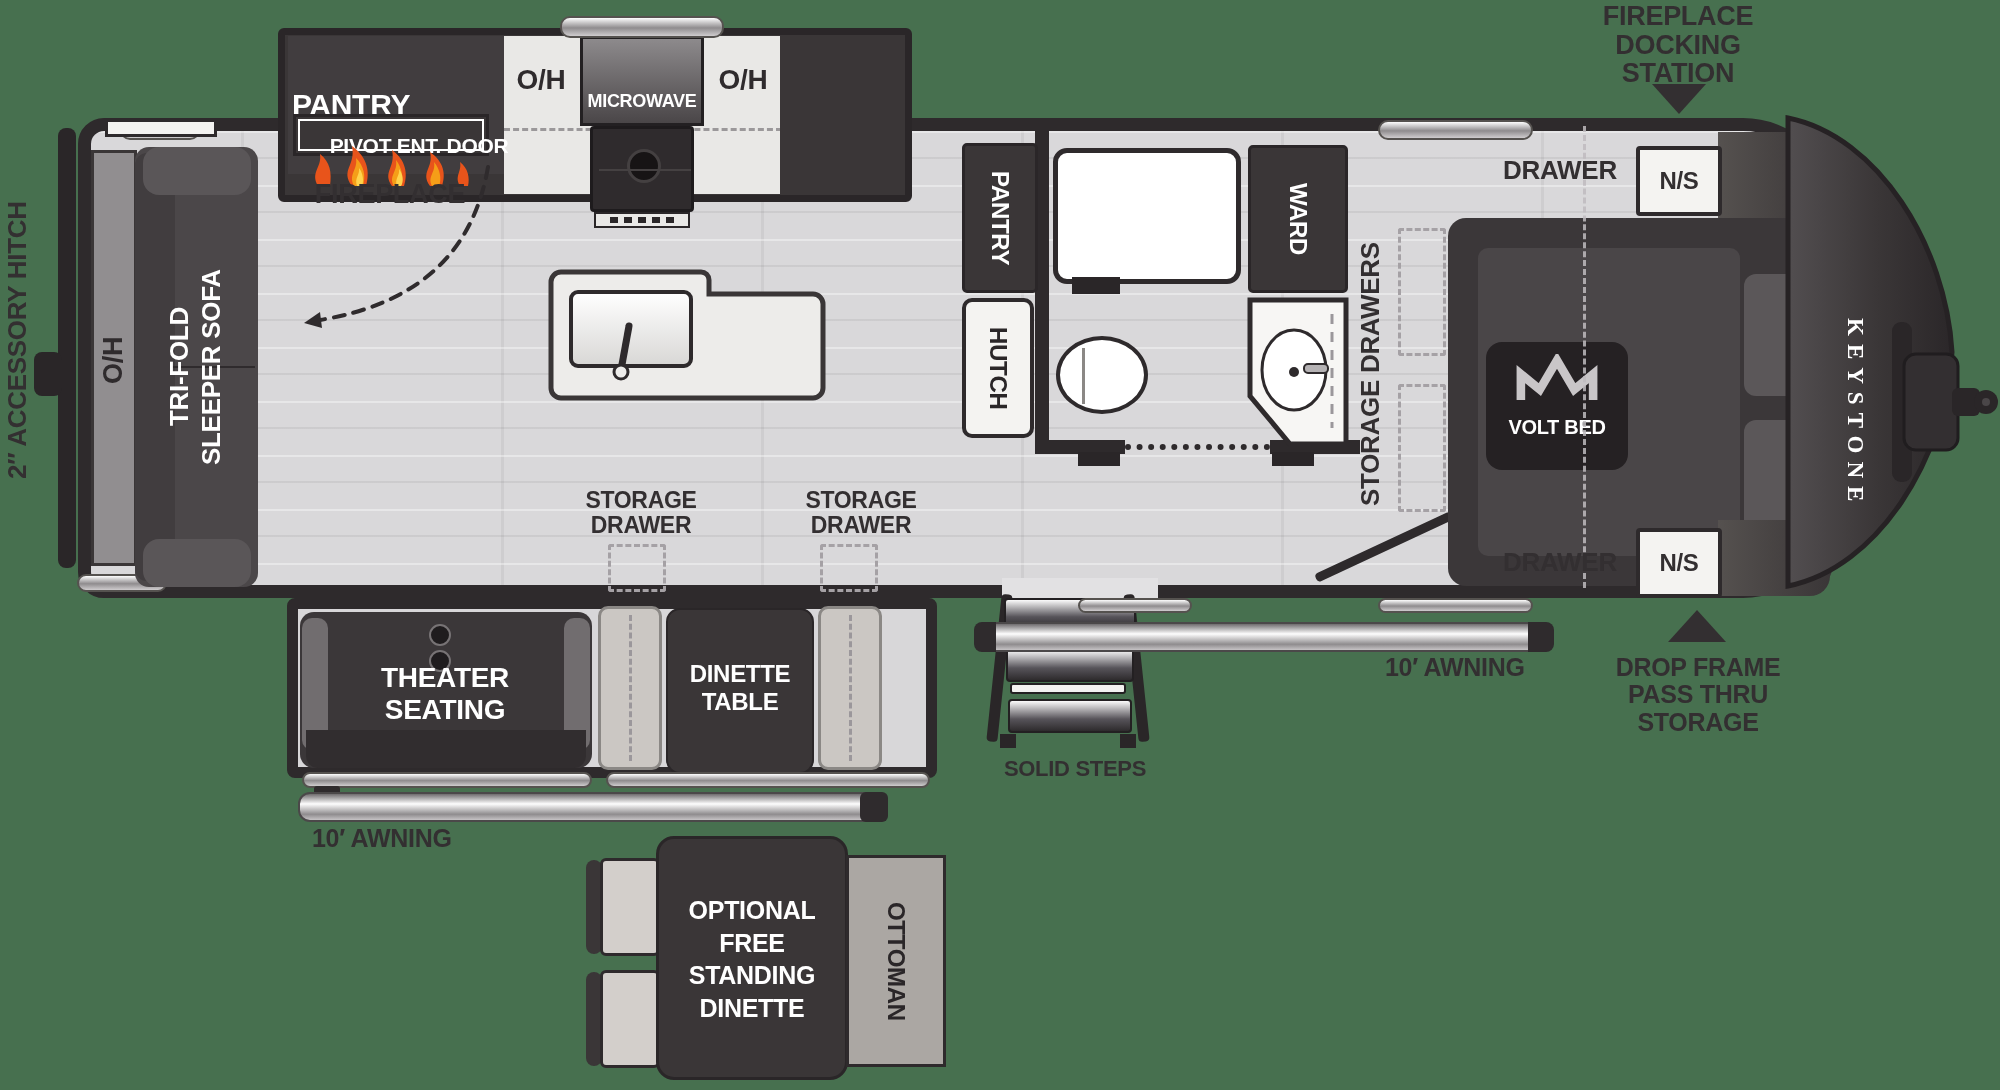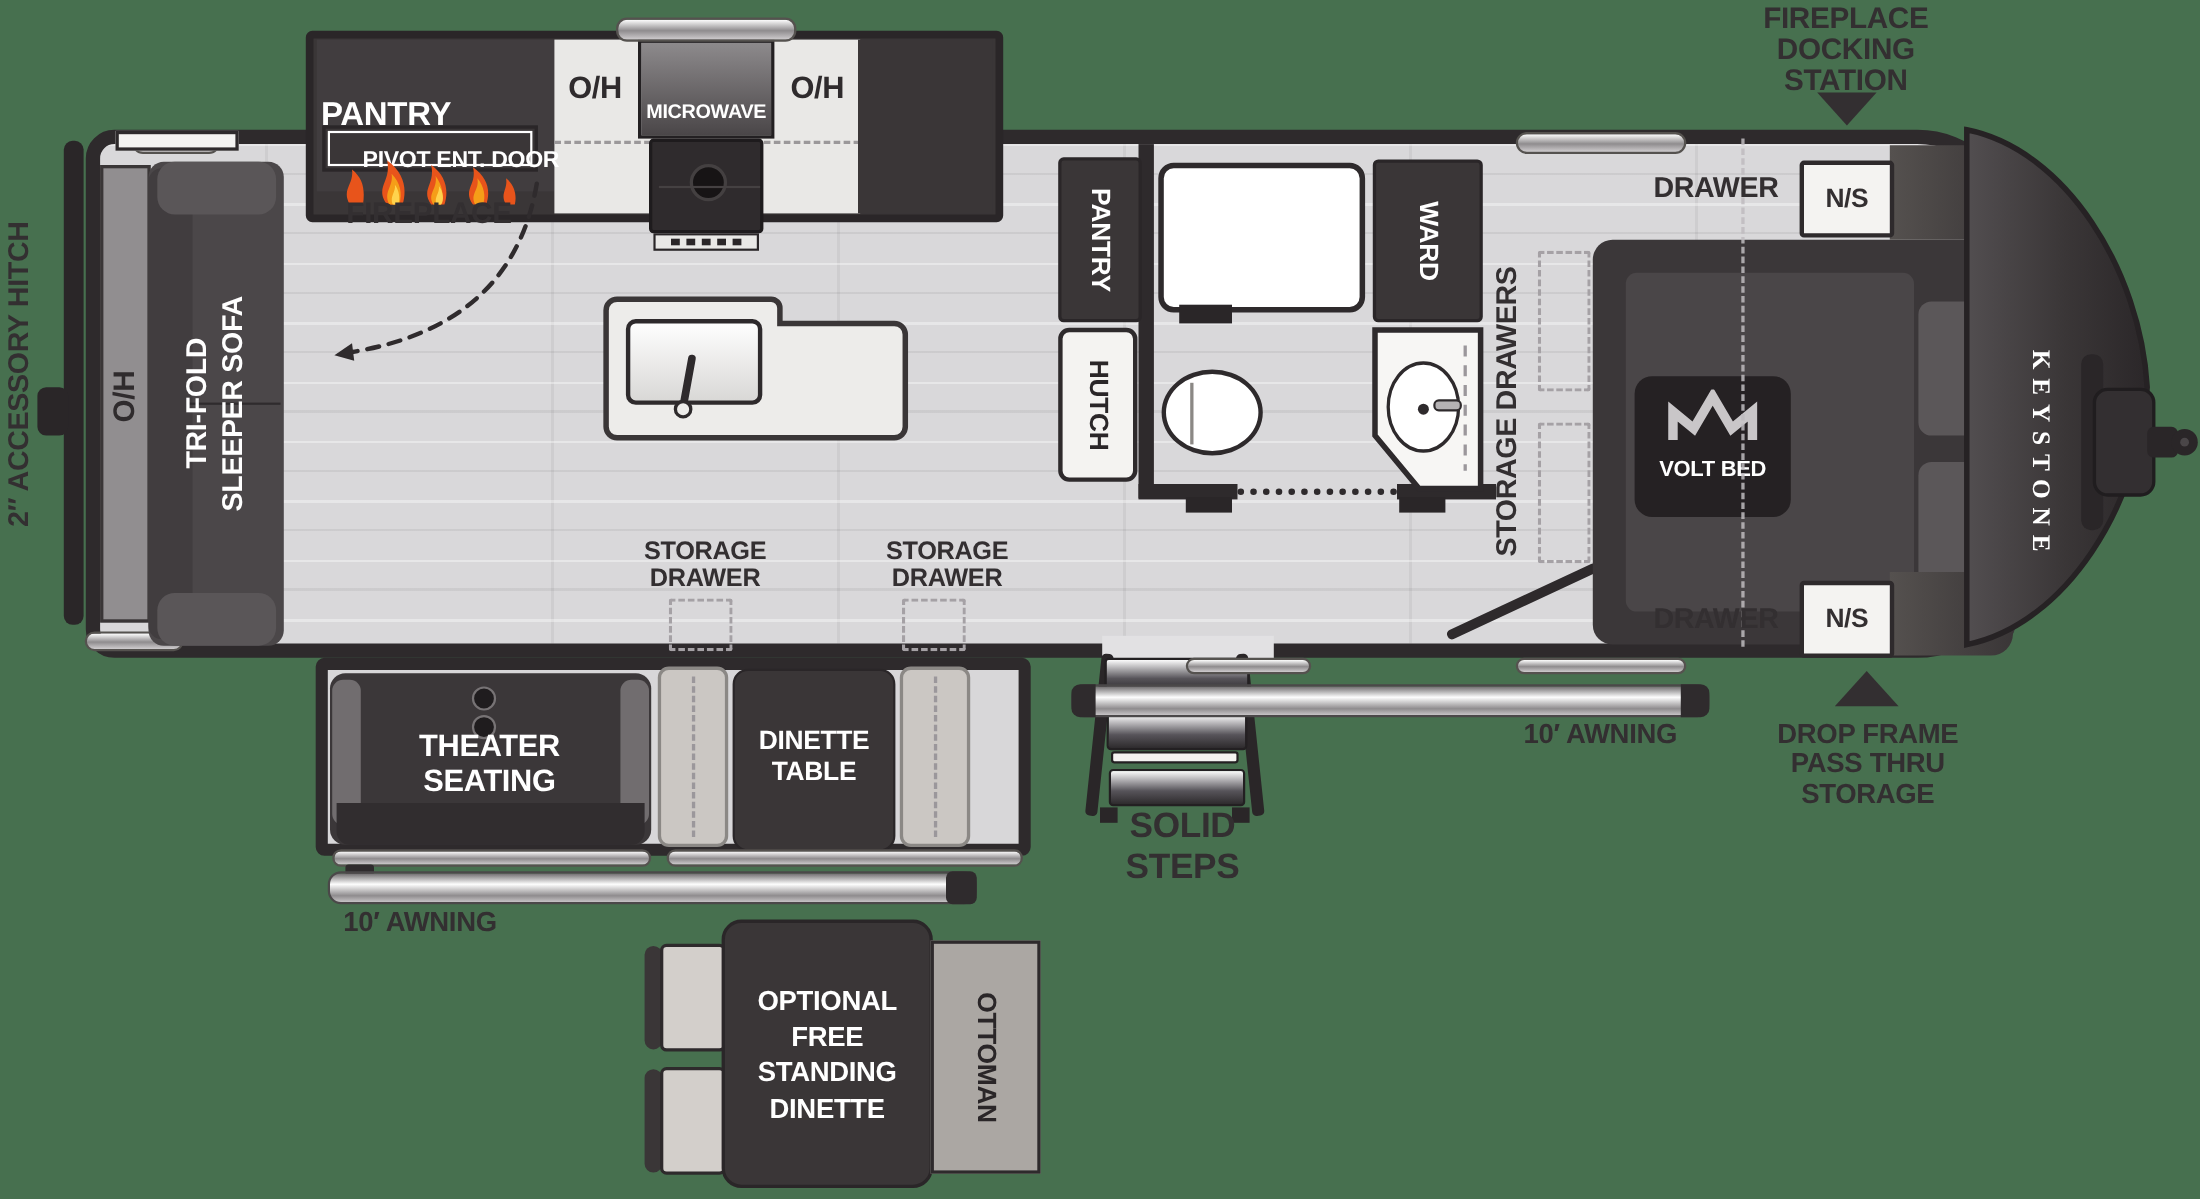--- a/index.html
+++ b/index.html
@@ -234,21 +234,21 @@
     <div style="position:absolute;left:8px;top:4px;width:11px;height:148px;background:#2A2628;transform:rotate(6deg);border-radius:4px;"></div>
     <div style="position:absolute;left:145px;top:4px;width:11px;height:148px;background:#2A2628;transform:rotate(-6deg);border-radius:4px;"></div>
     <div class="tread" style="position:absolute;left:18px;top:8px;width:128px;height:28px;"></div>
     <div style="position:absolute;left:22px;top:42px;width:120px;height:11px;background:#F4F3F1;border:2px solid #232022;border-radius:3px;box-sizing:border-box;"></div>
     <div class="tread" style="position:absolute;left:20px;top:58px;width:124px;height:30px;"></div>
     <div style="position:absolute;left:24px;top:93px;width:116px;height:11px;background:#F4F3F1;border:2px solid #232022;border-radius:3px;box-sizing:border-box;"></div>
     <div class="tread" style="position:absolute;left:22px;top:109px;width:120px;height:30px;"></div>
     <div style="position:absolute;left:14px;top:144px;width:16px;height:14px;background:#2A2628;"></div>
     <div style="position:absolute;left:134px;top:144px;width:16px;height:14px;background:#2A2628;"></div>
   </div>
-  <div class="abs lbl ctr" style="left:980px;top:754px;width:190px;height:30px;font-size:32px;">SOLID STEPS</div>
+  <div class="abs lbl ctr" style="left:980px;top:754px;width:190px;height:30px;font-size:22px;">SOLID STEPS</div>
 
   <div class="abs silverbar" style="left:1078px;top:598px;width:114px;height:15px;"></div>
   <div class="abs silverbar" style="left:1378px;top:598px;width:155px;height:15px;"></div>
   <div class="abs roller" style="left:974px;top:622px;width:580px;height:30px;"></div>
   <div class="abs" style="left:974px;top:622px;width:22px;height:30px;background:#2F2B2D;border-radius:8px 0 0 8px;"></div>
   <div class="abs" style="left:1528px;top:622px;width:26px;height:30px;background:#2F2B2D;border-radius:0 8px 8px 0;"></div>
   <div class="abs lbl" style="left:1385px;top:653px;font-size:25px;">10′ AWNING</div>
 
   <div class="abs" style="left:586px;top:858px;width:74px;height:98px;">
     <div style="position:absolute;left:0;top:2px;width:16px;height:94px;background:#3A3637;border-radius:8px;"></div>

